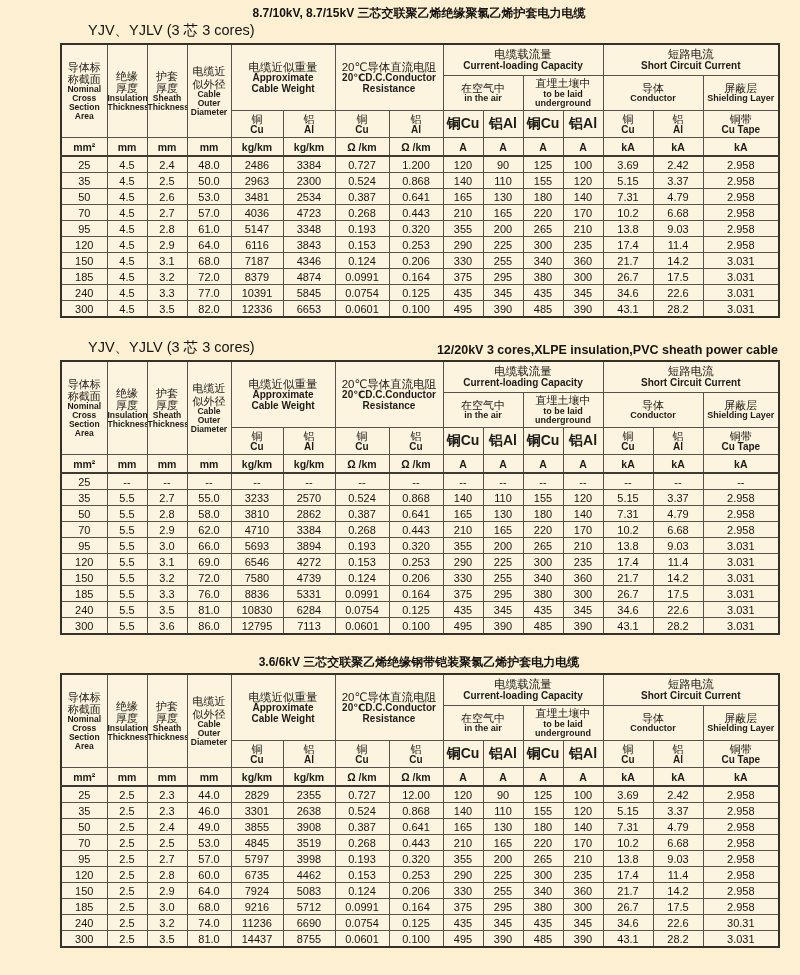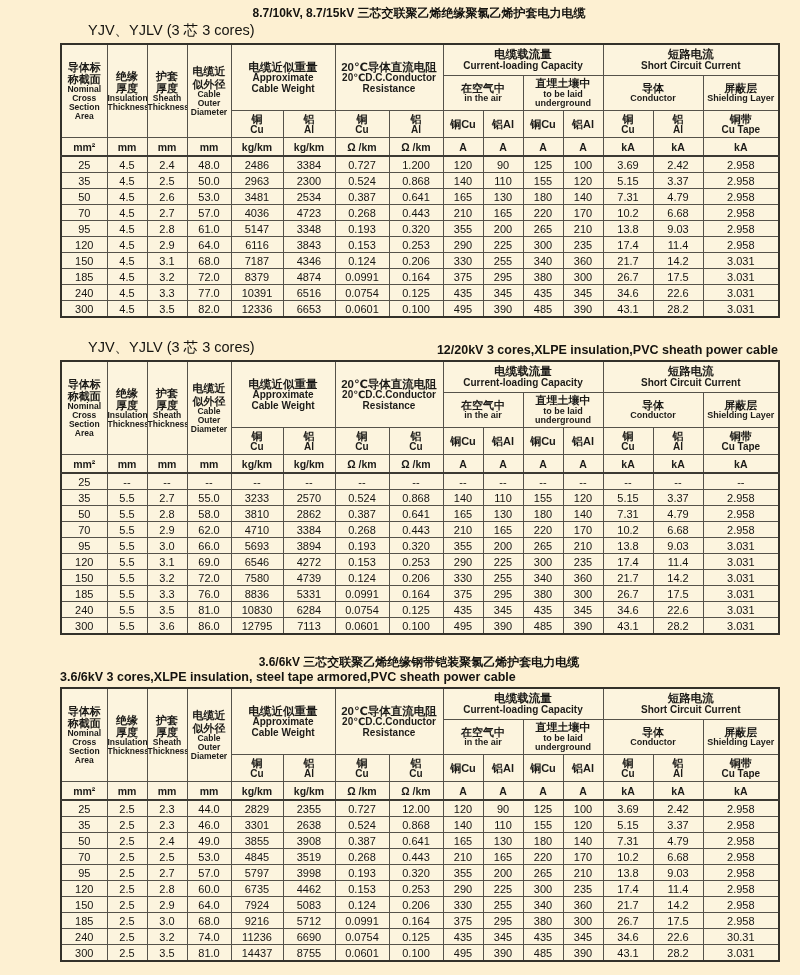--- a/index.html
+++ b/index.html
@@ -25,37 +25,37 @@
     width:718px;table-layout:fixed;border-collapse:collapse;
     background:#fcf4de;
     border:2px solid #33312a;
   }
   .spec th,.spec td{
     border:1px solid #55524a;
     padding:0;text-align:center;vertical-align:middle;
     overflow:hidden;
   }
   .spec thead th{font-weight:700;background:#fcf4de;}
-  .cn{display:block;white-space:pre-line;font-size:11px;line-height:1.12;font-weight:700;}
+  .cn{display:block;white-space:pre-line;font-size:11px;line-height:1.12;font-weight:400;}
   .en{display:block;white-space:pre-line;font-size:9px;line-height:1.05;font-weight:700;transform-origin:center;}
   .grp .cn{font-size:11.5px;}
   .grp .en{font-size:10px;}
   .side .cn{font-size:11px;}
   .side .en{font-size:8.5px;}
   .cual .cn{font-size:11px;}
   .cual .en{font-size:10px;}
   .band1 th{height:30px;}
   .band2 th{height:34px;}
   .band3 th{height:26px;}
   .units-row td{
     height:17px;font-size:10.5px;font-weight:700;
     border-bottom:2px solid #3c3a33;
     margin-left:8px;
   }
-  .capcell{font-size:11px;}
+  .capcell{font-size:14px;}
   tbody td{
     height:15px;font-size:11px;font-weight:400;color:#161511;
     border-top:2px solid #45433b;
   }
 </style>
 </head>
 <body>
 
 <div class="sheet">
   <div id="tables">
@@ -339,21 +339,21 @@
               <td>26.7</td>
               <td>17.5</td>
               <td>3.031</td>
             </tr>
             <tr>
               <td>240</td>
               <td>4.5</td>
               <td>3.3</td>
               <td>77.0</td>
               <td>10391</td>
-              <td>6516</td>
+              <td>5845</td>
               <td>0.0754</td>
               <td>0.125</td>
               <td>435</td>
               <td>345</td>
               <td>435</td>
               <td>345</td>
               <td>34.6</td>
               <td>22.6</td>
               <td>3.031</td>
             </tr>
@@ -694,21 +694,20 @@
               <td>3.031</td>
             </tr>
           </tbody>
     </table>
   </section>
 
   <section class="table-block">
     <div class="titles">
       <div class="title-cn">3.6/6kV 三芯交联聚乙烯绝缘钢带铠装聚氯乙烯护套电力电缆</div>
       <div class="title-row2">
-        <span class="title-en">3.6/6kV 3 cores,XLPE insulation, steel tape armored,PVC sheath power cable</span>
       </div>
     </div>
     <table class="spec">
       <colgroup>
         <col style="width:46px">
             <col style="width:40px">
             <col style="width:40px">
             <col style="width:44px">
         <col style="width:52px">
             <col style="width:52px">

